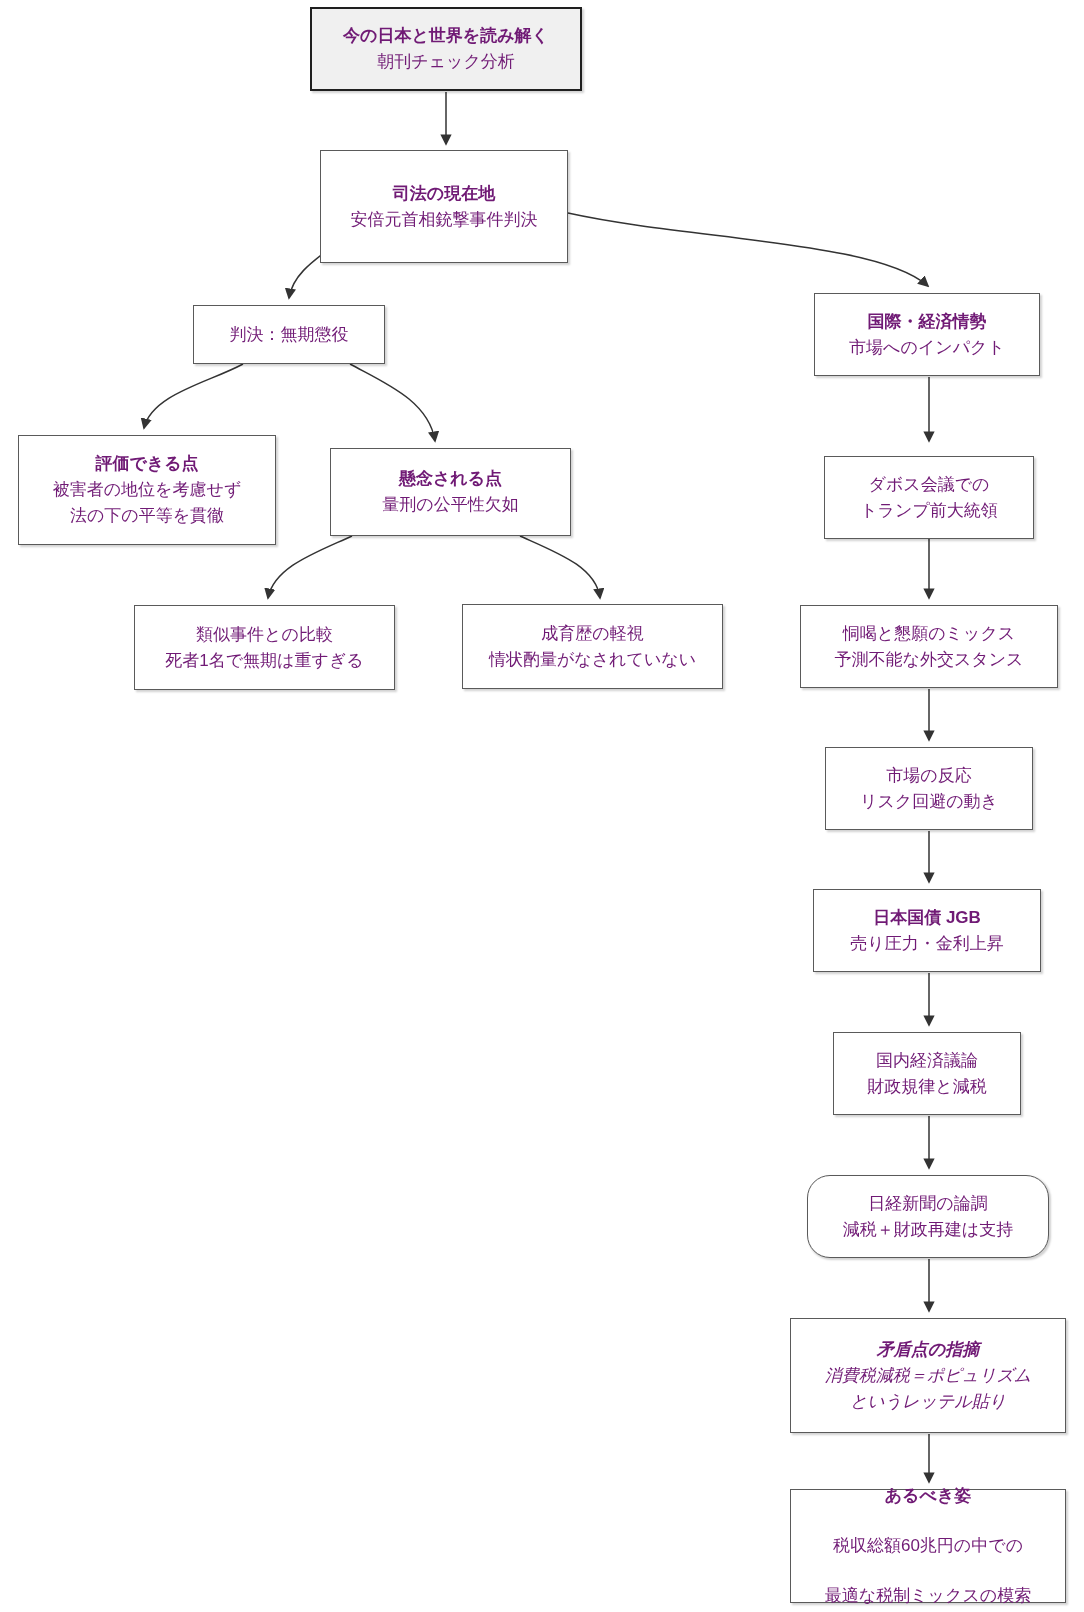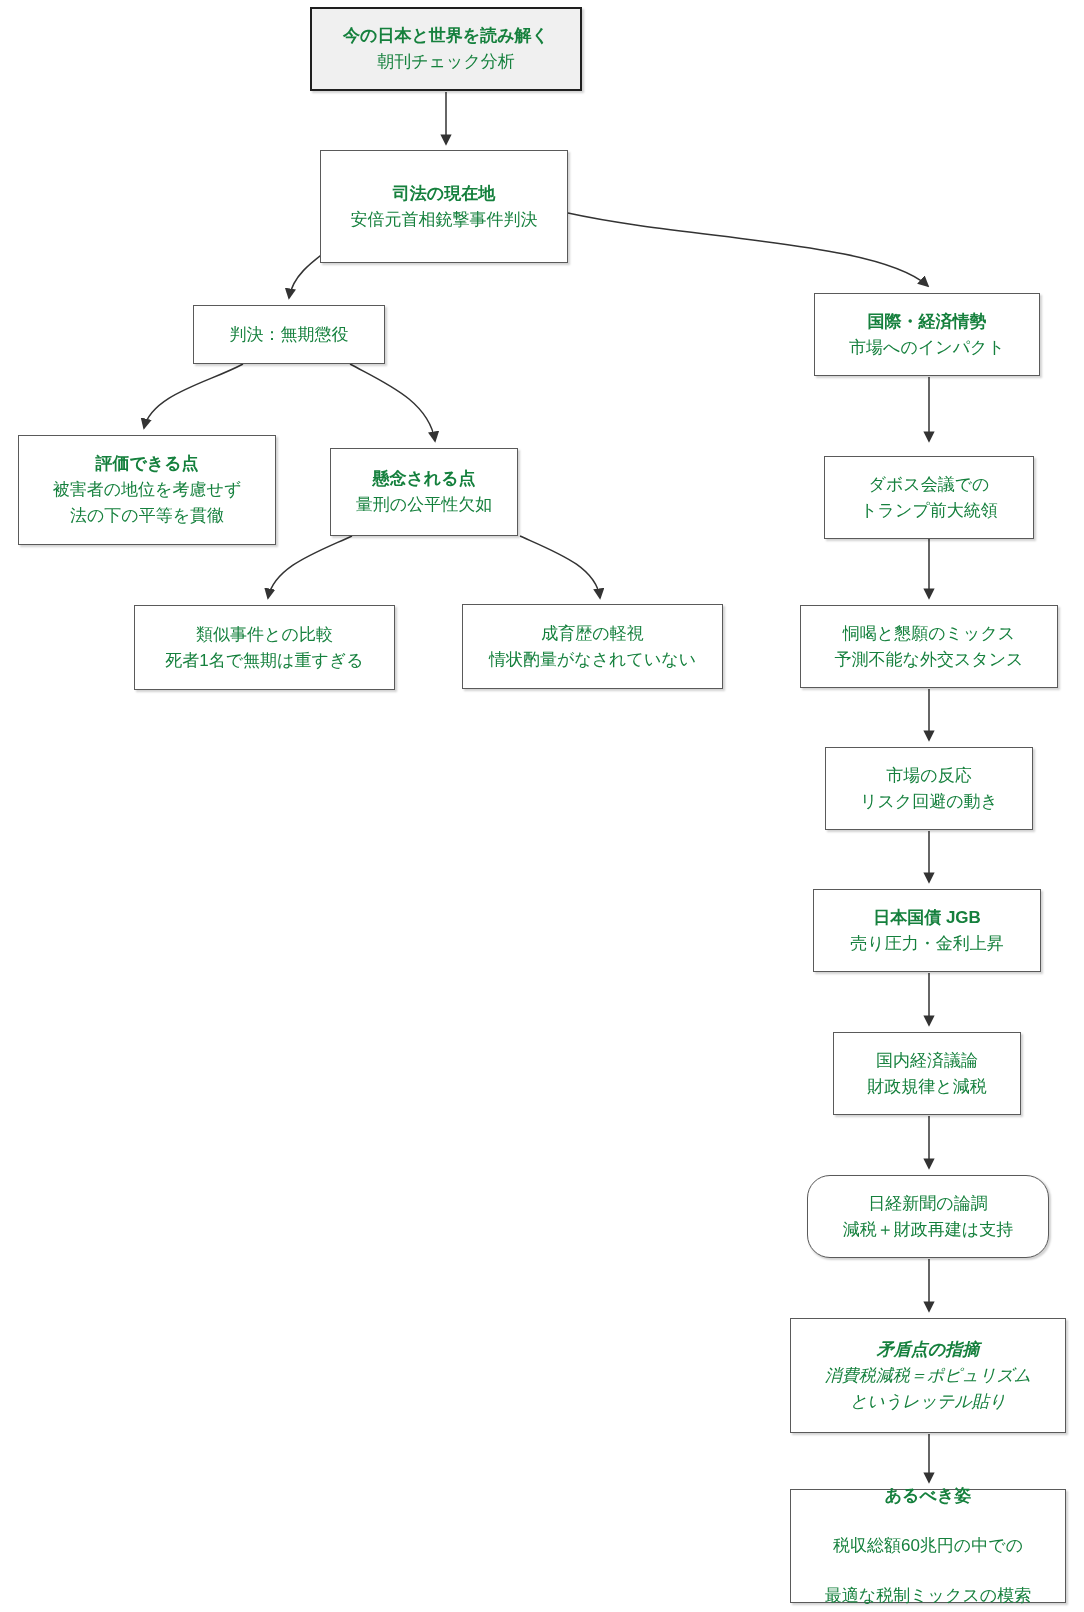--- a/index.html
+++ b/index.html
@@ -1,16 +1,16 @@
 <!DOCTYPE html>
 <html><head>
 <meta charset="utf-8">
 <style>
   html,body{margin:0;padding:0;background:#ffffff;}
-  .canvas{position:relative;width:1084px;height:1612px;font-family:"Liberation Sans",sans-serif;color:#15803d;overflow:hidden;}
+  .canvas{position:relative;width:1084px;height:1612px;font-family:"Liberation Sans",sans-serif;color:#701a75;overflow:hidden;}
   .edges{position:absolute;left:0;top:0;width:1084px;height:1612px;pointer-events:none;}
   .node{position:absolute;background:#ffffff;border:1.5px solid #5a5a5a;box-shadow:1.5px 1.5px 2px rgba(0,0,0,.18);
         display:flex;flex-direction:column;align-items:center;justify-content:center;text-align:center;
         font-size:17px;line-height:26px;box-sizing:border-box;padding:4px 8px;}
   .node.root{background:#f0f0f0;border:2px solid #1f1f1f;}
   .b{font-weight:700;}
 </style>
 </head>
 <body>
 
@@ -54,21 +54,21 @@
   <div class="node" style="left:193px;top:305px;width:192px;height:59px;">
     <div>判決：無期懲役</div>
   </div>
 
   <div class="node" style="left:18px;top:435px;width:258px;height:110px;">
     <div class="b">評価できる点</div>
     <div>被害者の地位を考慮せず</div>
     <div>法の下の平等を貫徹</div>
   </div>
 
-  <div class="node" style="left:330px;top:448px;width:188px;height:88px;">
+  <div class="node" style="left:330px;top:448px;width:241px;height:88px;">
     <div class="b">懸念される点</div>
     <div>量刑の公平性欠如</div>
   </div>
 
   <div class="node" style="left:134px;top:605px;width:261px;height:85px;">
     <div>類似事件との比較</div>
     <div>死者1名で無期は重すぎる</div>
   </div>
 
   <div class="node" style="left:462px;top:604px;width:261px;height:85px;">

